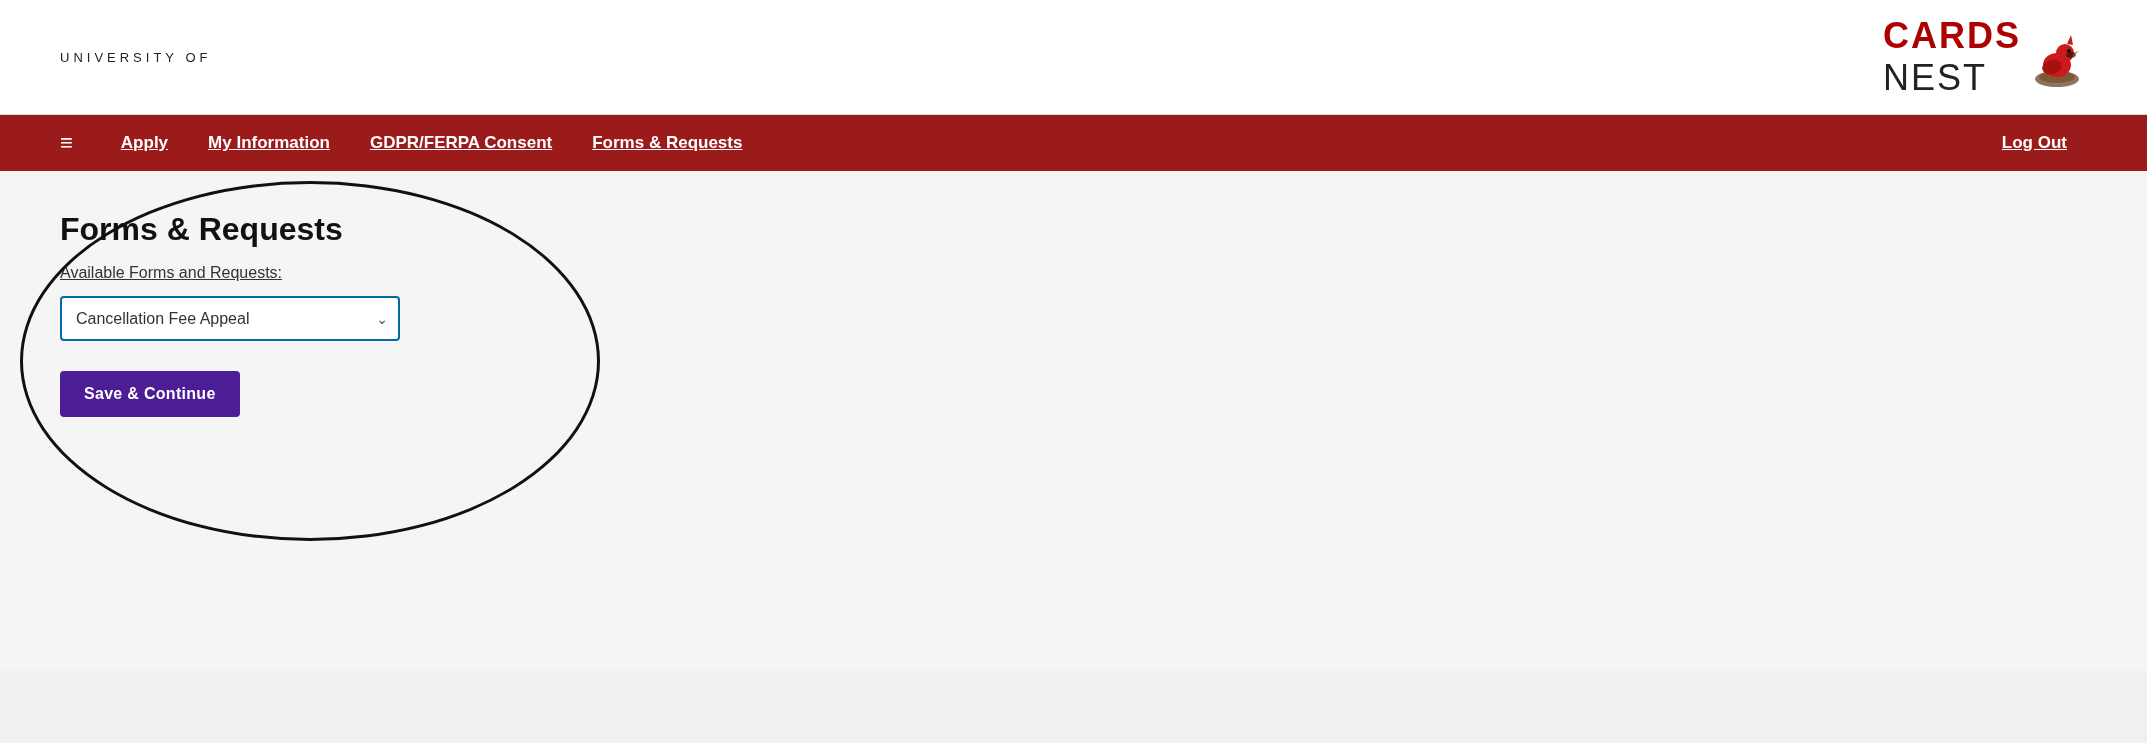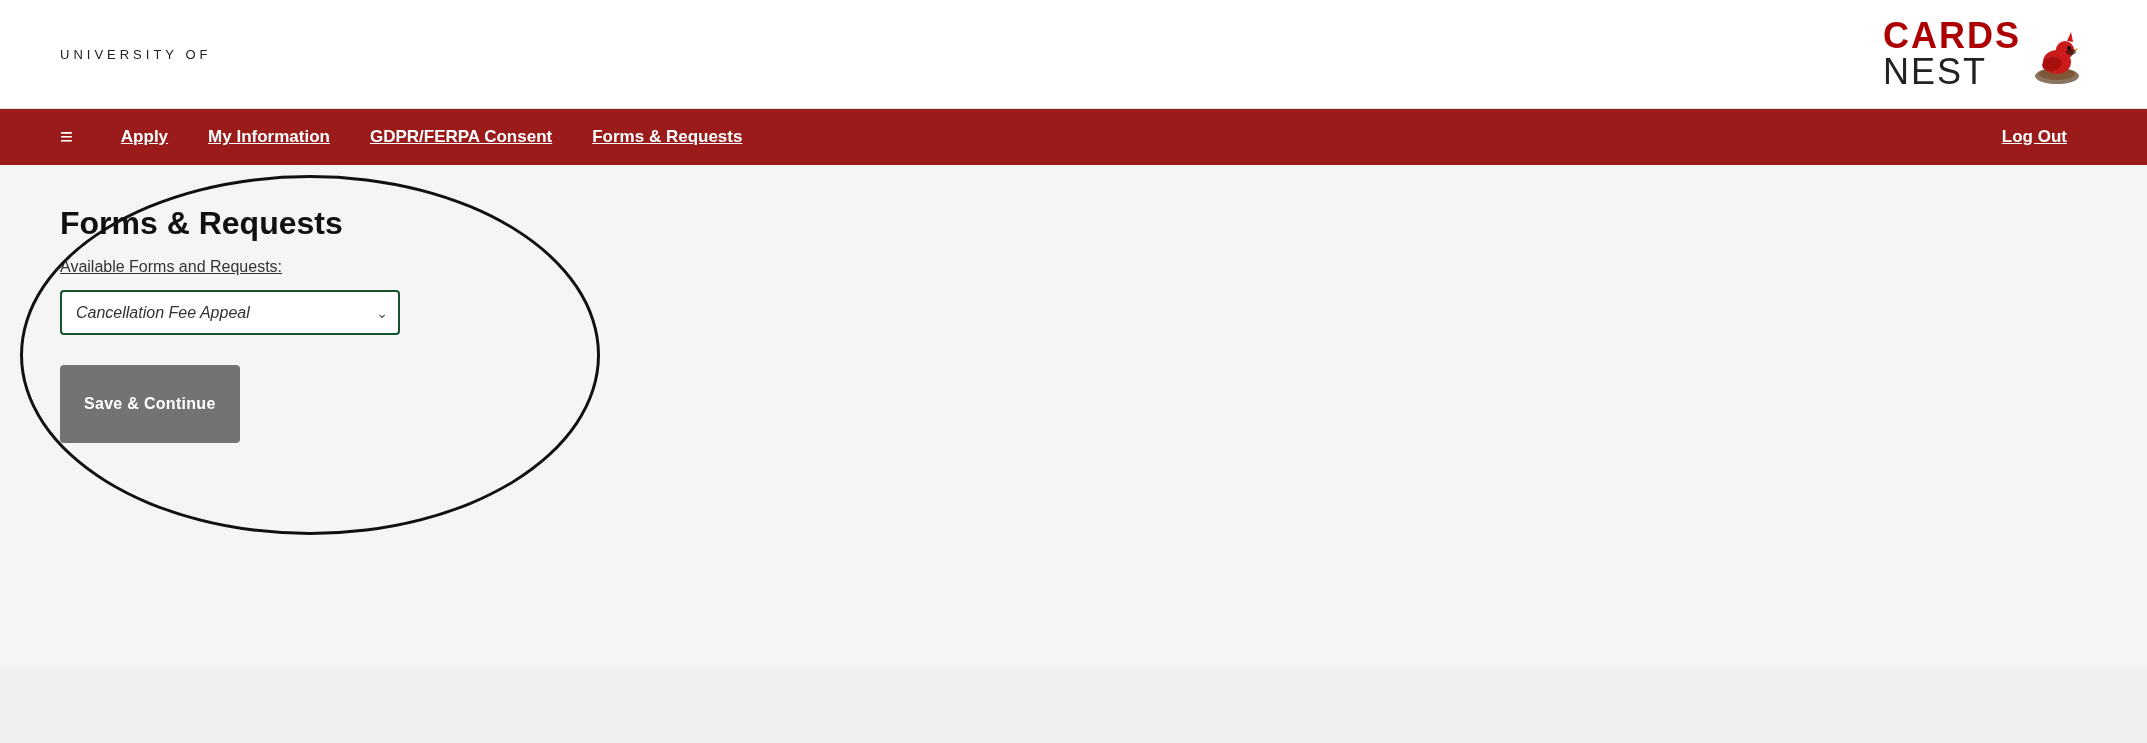--- a/index.html
+++ b/index.html
@@ -55,20 +55,21 @@
     .logo-cardsnest {
       display: flex;
       align-items: center;
       gap: 6px;
     }
 
     .logo-cardsnest .cards-nest-text {
       display: flex;
       flex-direction: column;
       line-height: 1;
+      gap: 6px;
     }
 
     .logo-cardsnest .cards-nest-text .cards {
       font-size: 36px;
       font-weight: 900;
       color: #ad0000;
       letter-spacing: 2px;
     }
 
     .logo-cardsnest .cards-nest-text .nest {
@@ -172,46 +173,45 @@
       position: relative;
       width: 340px;
       margin-bottom: 30px;
     }
 
     .form-select {
       width: 100%;
       padding: 12px 40px 12px 14px;
       font-size: 16px;
       color: #333;
-      border: 2px solid #14532d;
+      border: 2px solid #0369a1;
       border-radius: 4px;
       background: #fff;
       appearance: none;
       -webkit-appearance: none;
       cursor: pointer;
       outline: none;
-      font-style: italic;
     }
 
     .select-chevron {
       position: absolute;
       right: 12px;
       top: 50%;
       transform: translateY(-50%);
       pointer-events: none;
       color: #555;
       font-size: 14px;
     }
 
     .save-continue-btn {
-      background: #737373;
+      background: #4c1d95;
       color: #fff;
       font-size: 16px;
       font-weight: 700;
-      padding: 30px 24px;
+      padding: 14px 24px;
       border: none;
       border-radius: 4px;
       cursor: pointer;
       letter-spacing: 0.3px;
     }
   </style>
 </head>
 <body>
 
 <header class="header">

